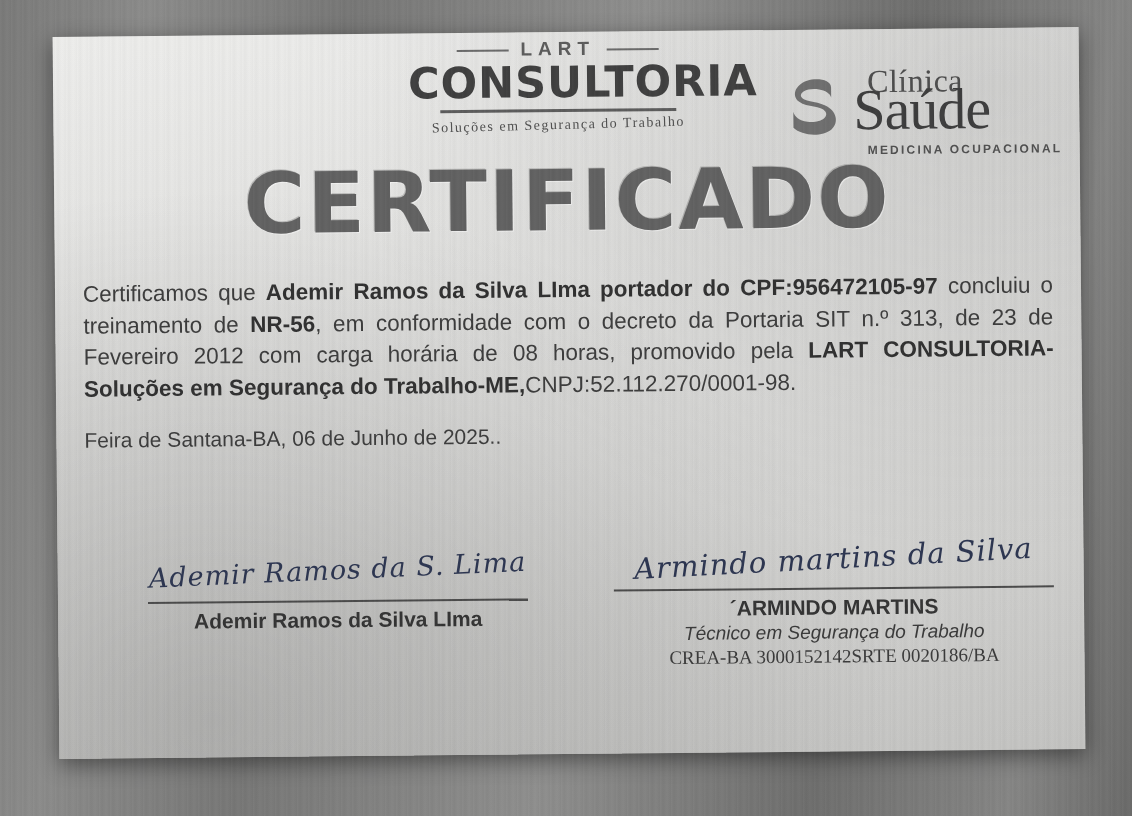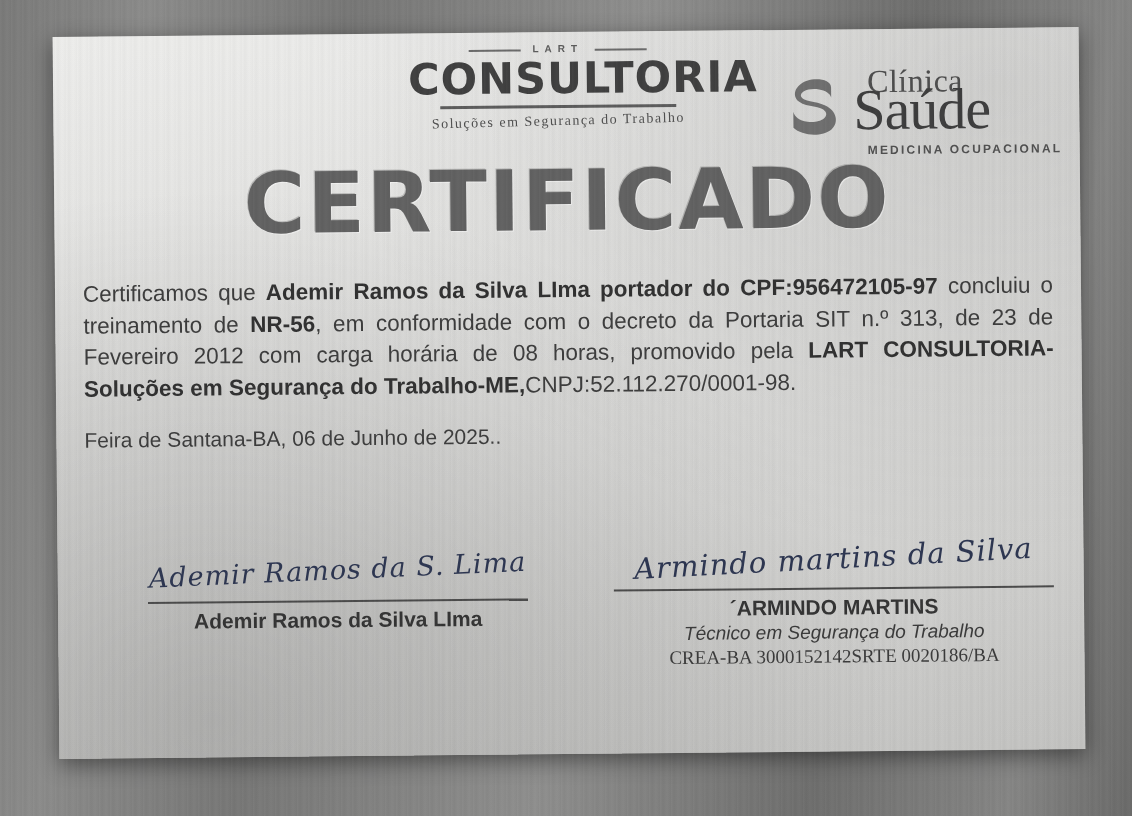--- a/index.html
+++ b/index.html
@@ -78,21 +78,21 @@
 
   .logo-lart {
     position: absolute;
     left: 355px;
     top: 6px;
     width: 300px;
     text-align: center;
     color: #4a4a4a;
   }
   .logo-lart .lart-word {
-    font-size: 10px;
+    font-size: 19px;
     letter-spacing: 6px;
     font-weight: 700;
     color: #5b5b5b;
     position: relative;
     display: inline-block;
     padding: 0 10px;
   }
   .logo-lart .lart-word::before,
   .logo-lart .lart-word::after {
     content: "";

